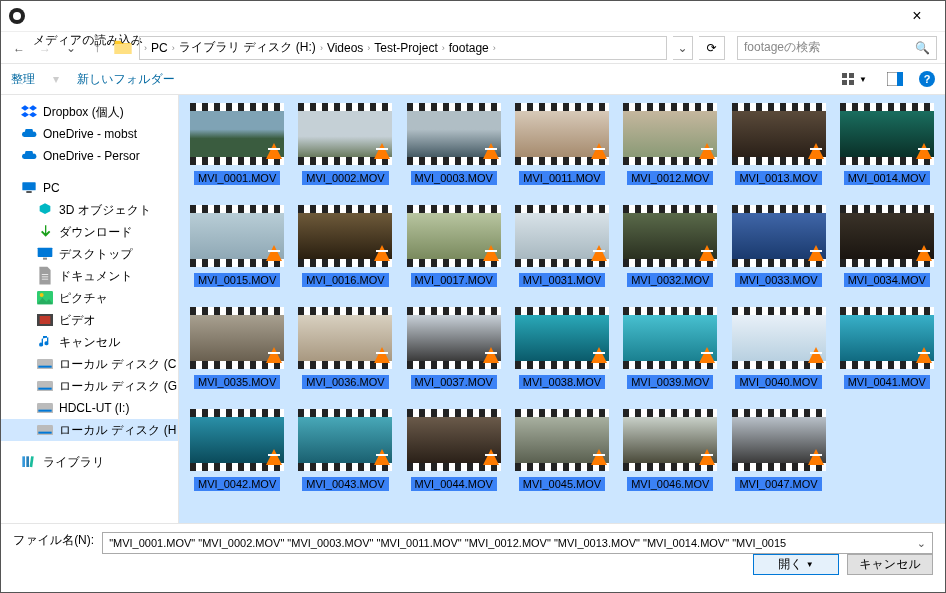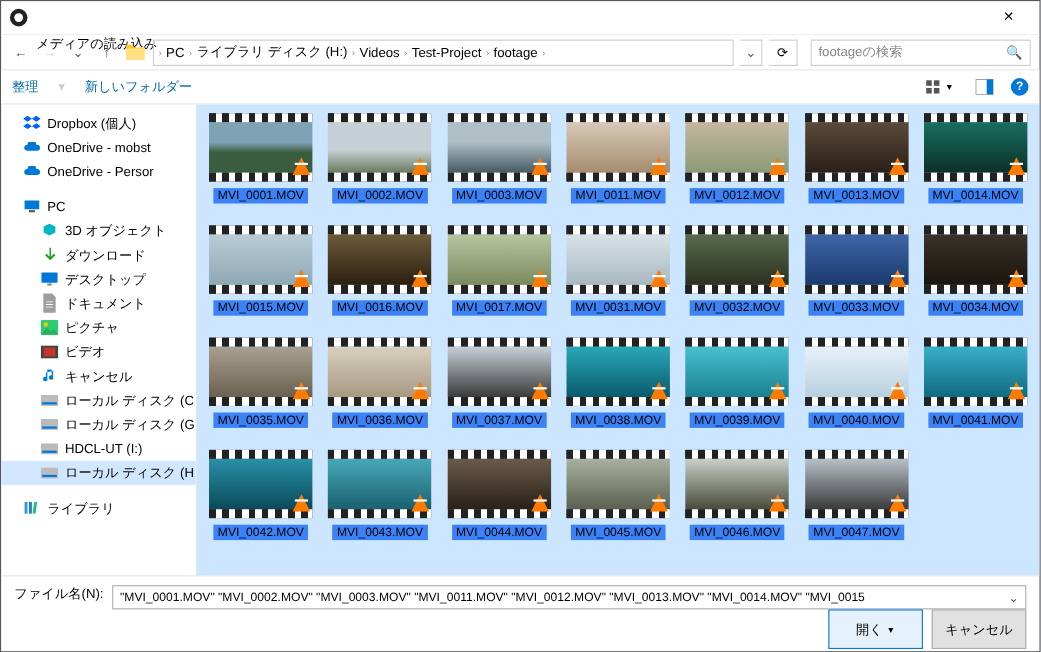--- a/index.html
+++ b/index.html
@@ -48,21 +48,21 @@
 .cone { position: absolute; right: 2px; bottom: -2px; width: 0; height: 0; border-left: 8px solid transparent; border-right: 8px solid transparent; border-bottom: 16px solid #ff7b00; z-index:2;}
 .cone::after { content:''; position:absolute; left:-6px; top:5px; width:12px; height:2px; background:#fff;}
 .fname { margin-top: 6px; font-size: 11px; text-align: center; padding: 1px 4px; background: #3b82f6; }
 
 .footer { border-top: 1px solid #e5e5e5; padding: 8px 12px; }
 .filerow { display: flex; gap: 8px; margin-bottom: 0; }
 .filerow .lbl { font-size: 12px; }
 .filerow .combo { flex: 1; border: 1px solid #aaa; height: 22px; display: flex; align-items: center; padding: 0 6px; font-size: 11px; overflow: hidden; white-space: nowrap; }
 .filerow .combo .dd { margin-left: auto; color: #555; }
 .btnrow { display: flex; justify-content: flex-end; gap: 8px; }
-.btn { min-width: 86px; height: 36px; border: 1px solid #aaa; background: #e1e1e1; display: flex; align-items: center; justify-content: center; font-size: 12px; }
+.btn { min-width: 86px; height: 21px; border: 1px solid #aaa; background: #e1e1e1; display: flex; align-items: center; justify-content: center; font-size: 12px; }
 .btn.primary { border: 1px solid #0078d7; background: #e5f1fb; }
 </style>
 </head>
 <body>
 
 <div class="titlebar">
   <div class="app-icon">
       <svg viewBox="0 0 10 10">
         <circle cx="5" cy="5" r="4" fill="#fff"></circle>
       </svg>

